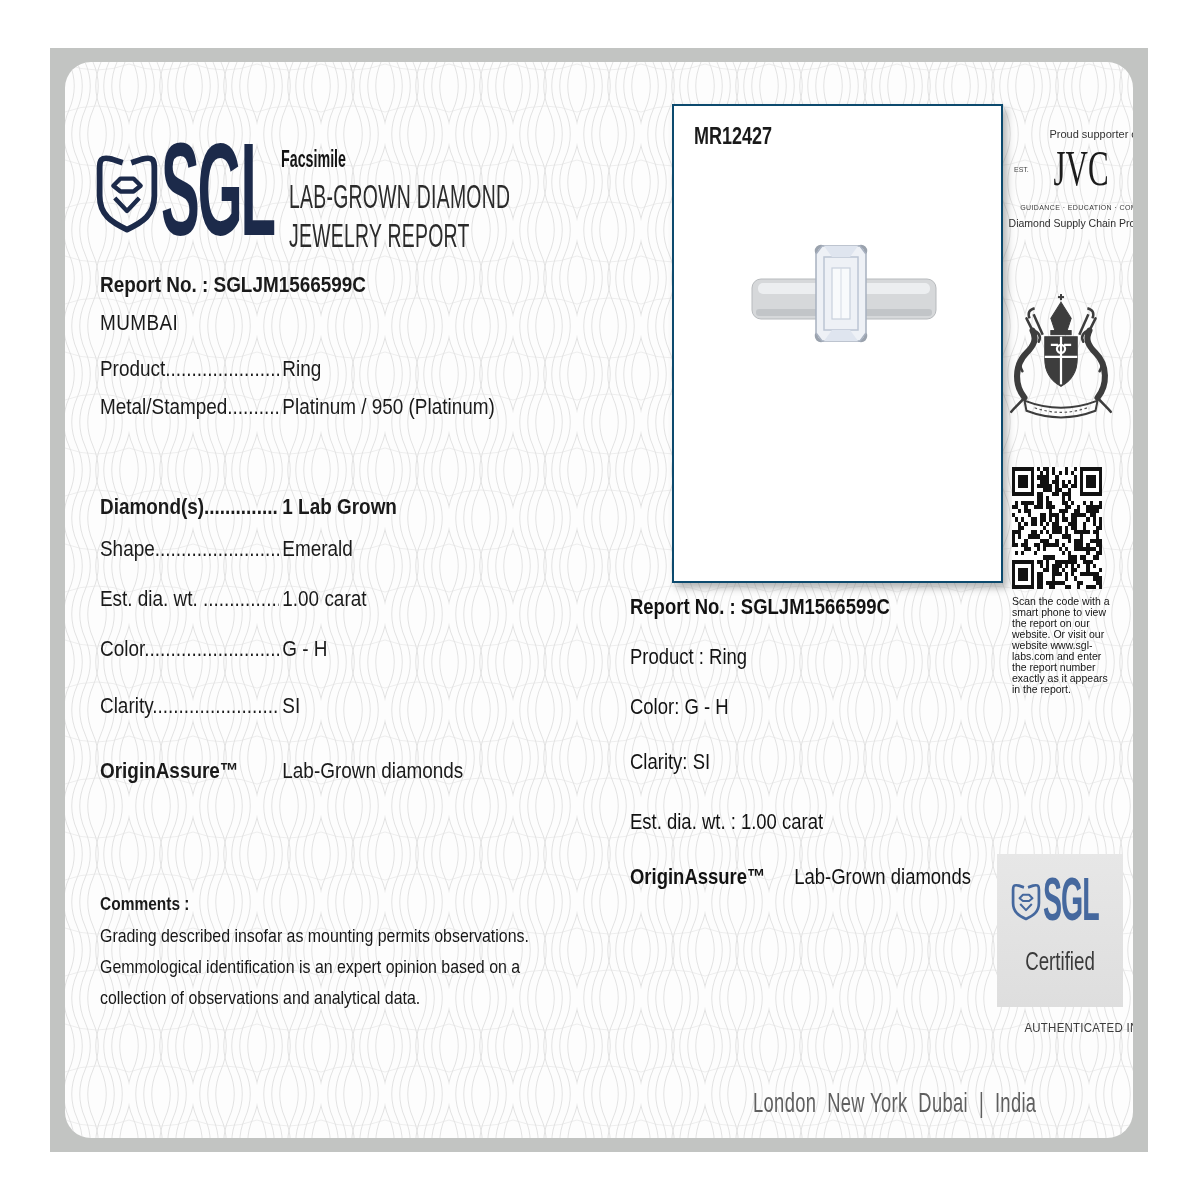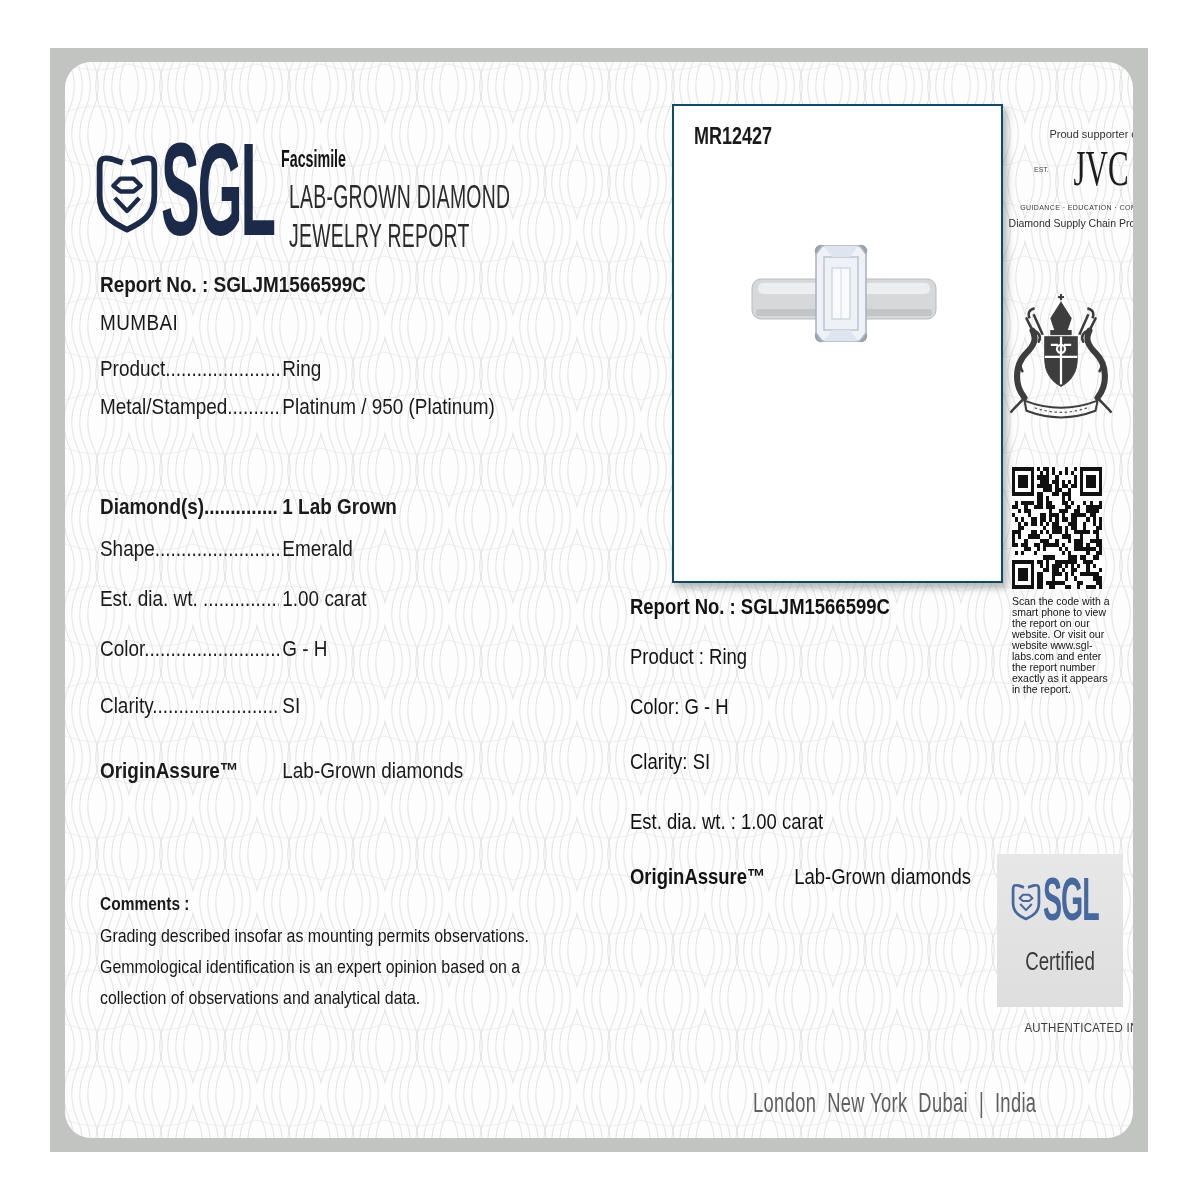--- a/index.html
+++ b/index.html
@@ -48,21 +48,21 @@
   .photo-tag{position:absolute;left:20px;top:16px;font-size:24px;font-weight:700;
     transform:scaleX(.75);transform-origin:0 0;white-space:nowrap;}
   
   .rline{position:absolute;left:565px;transform:scaleX(.84);transform-origin:0 0;
     white-space:nowrap;font-size:22px;color:#121212;}
   .rbold{font-weight:700;}
   .r-origin .lab{font-weight:700;}
   .r-origin .val{margin-left:28px;font-weight:400;}
   
   .proud{position:absolute;left:935px;top:66px;width:190px;text-align:center;font-size:11px;color:#333;}
-  .jvc-row{position:absolute;left:941px;top:80px;width:190px;height:56px;}
+  .jvc-row{position:absolute;left:921px;top:80px;width:190px;height:56px;}
   .jvc-name{position:absolute;left:50%;top:0;transform:translateX(-50%) scaleX(.62);
     font-family:"Liberation Serif",serif;font-size:50px;line-height:1.05;color:#1c1c1c;}
   .jvc-est{position:absolute;left:28px;top:24px;font-size:7px;color:#444;}
   .jvc-tag{position:absolute;left:935px;top:142px;width:190px;text-align:center;font-size:7px;
     letter-spacing:.4px;color:#3a3a3a;}
   .jvc-kit{position:absolute;left:925px;top:155px;width:210px;text-align:center;font-size:10.5px;color:#2e2e2e;}
   .crest{position:absolute;left:935px;top:230px;width:122px;height:132px;}
   .qr{position:absolute;left:947px;top:405px;width:90px;height:122px;}
   .qr-note{position:absolute;left:947px;top:534px;width:102px;font-size:10.5px;line-height:11px;color:#141414;}
   .badge{position:absolute;left:932px;top:792px;width:126px;height:153px;

